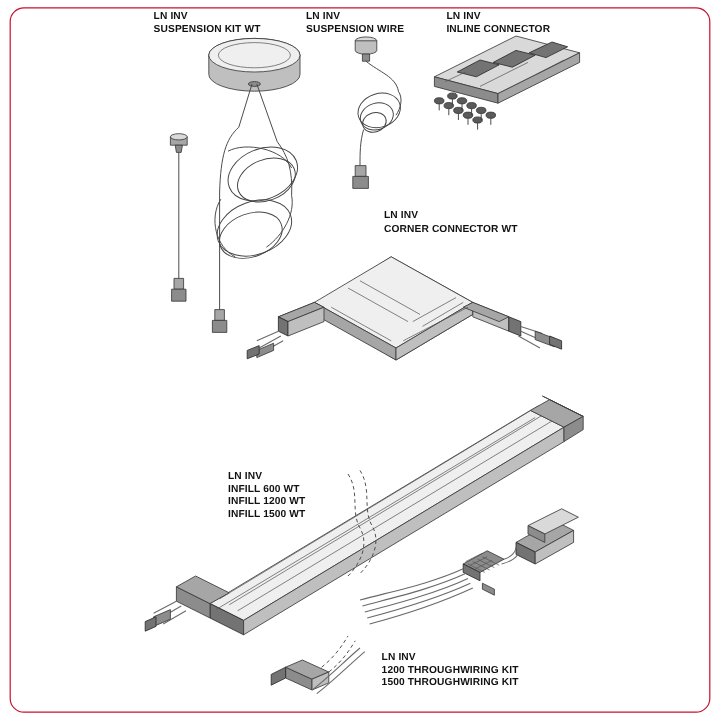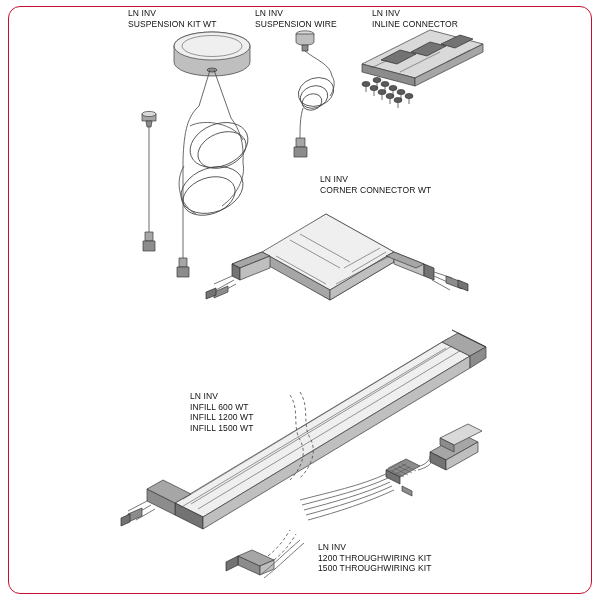--- a/index.html
+++ b/index.html
@@ -24,21 +24,21 @@
     width: 584px;
     height: 588px;
     border: 1px solid #c8102e;
     border-radius: 12px;
     box-sizing: border-box;
     pointer-events: none;
   }
   .label {
     position: absolute;
     font-size: 8.5px;
-    font-weight: normal;
+    font-weight: bold;
     color: #111111;
     line-height: 10.5px;
     letter-spacing: 0.1px;
     white-space: pre-line;
   }
   svg.art {
     position: absolute;
     left: 0;
     top: 0;
     width: 600px;

